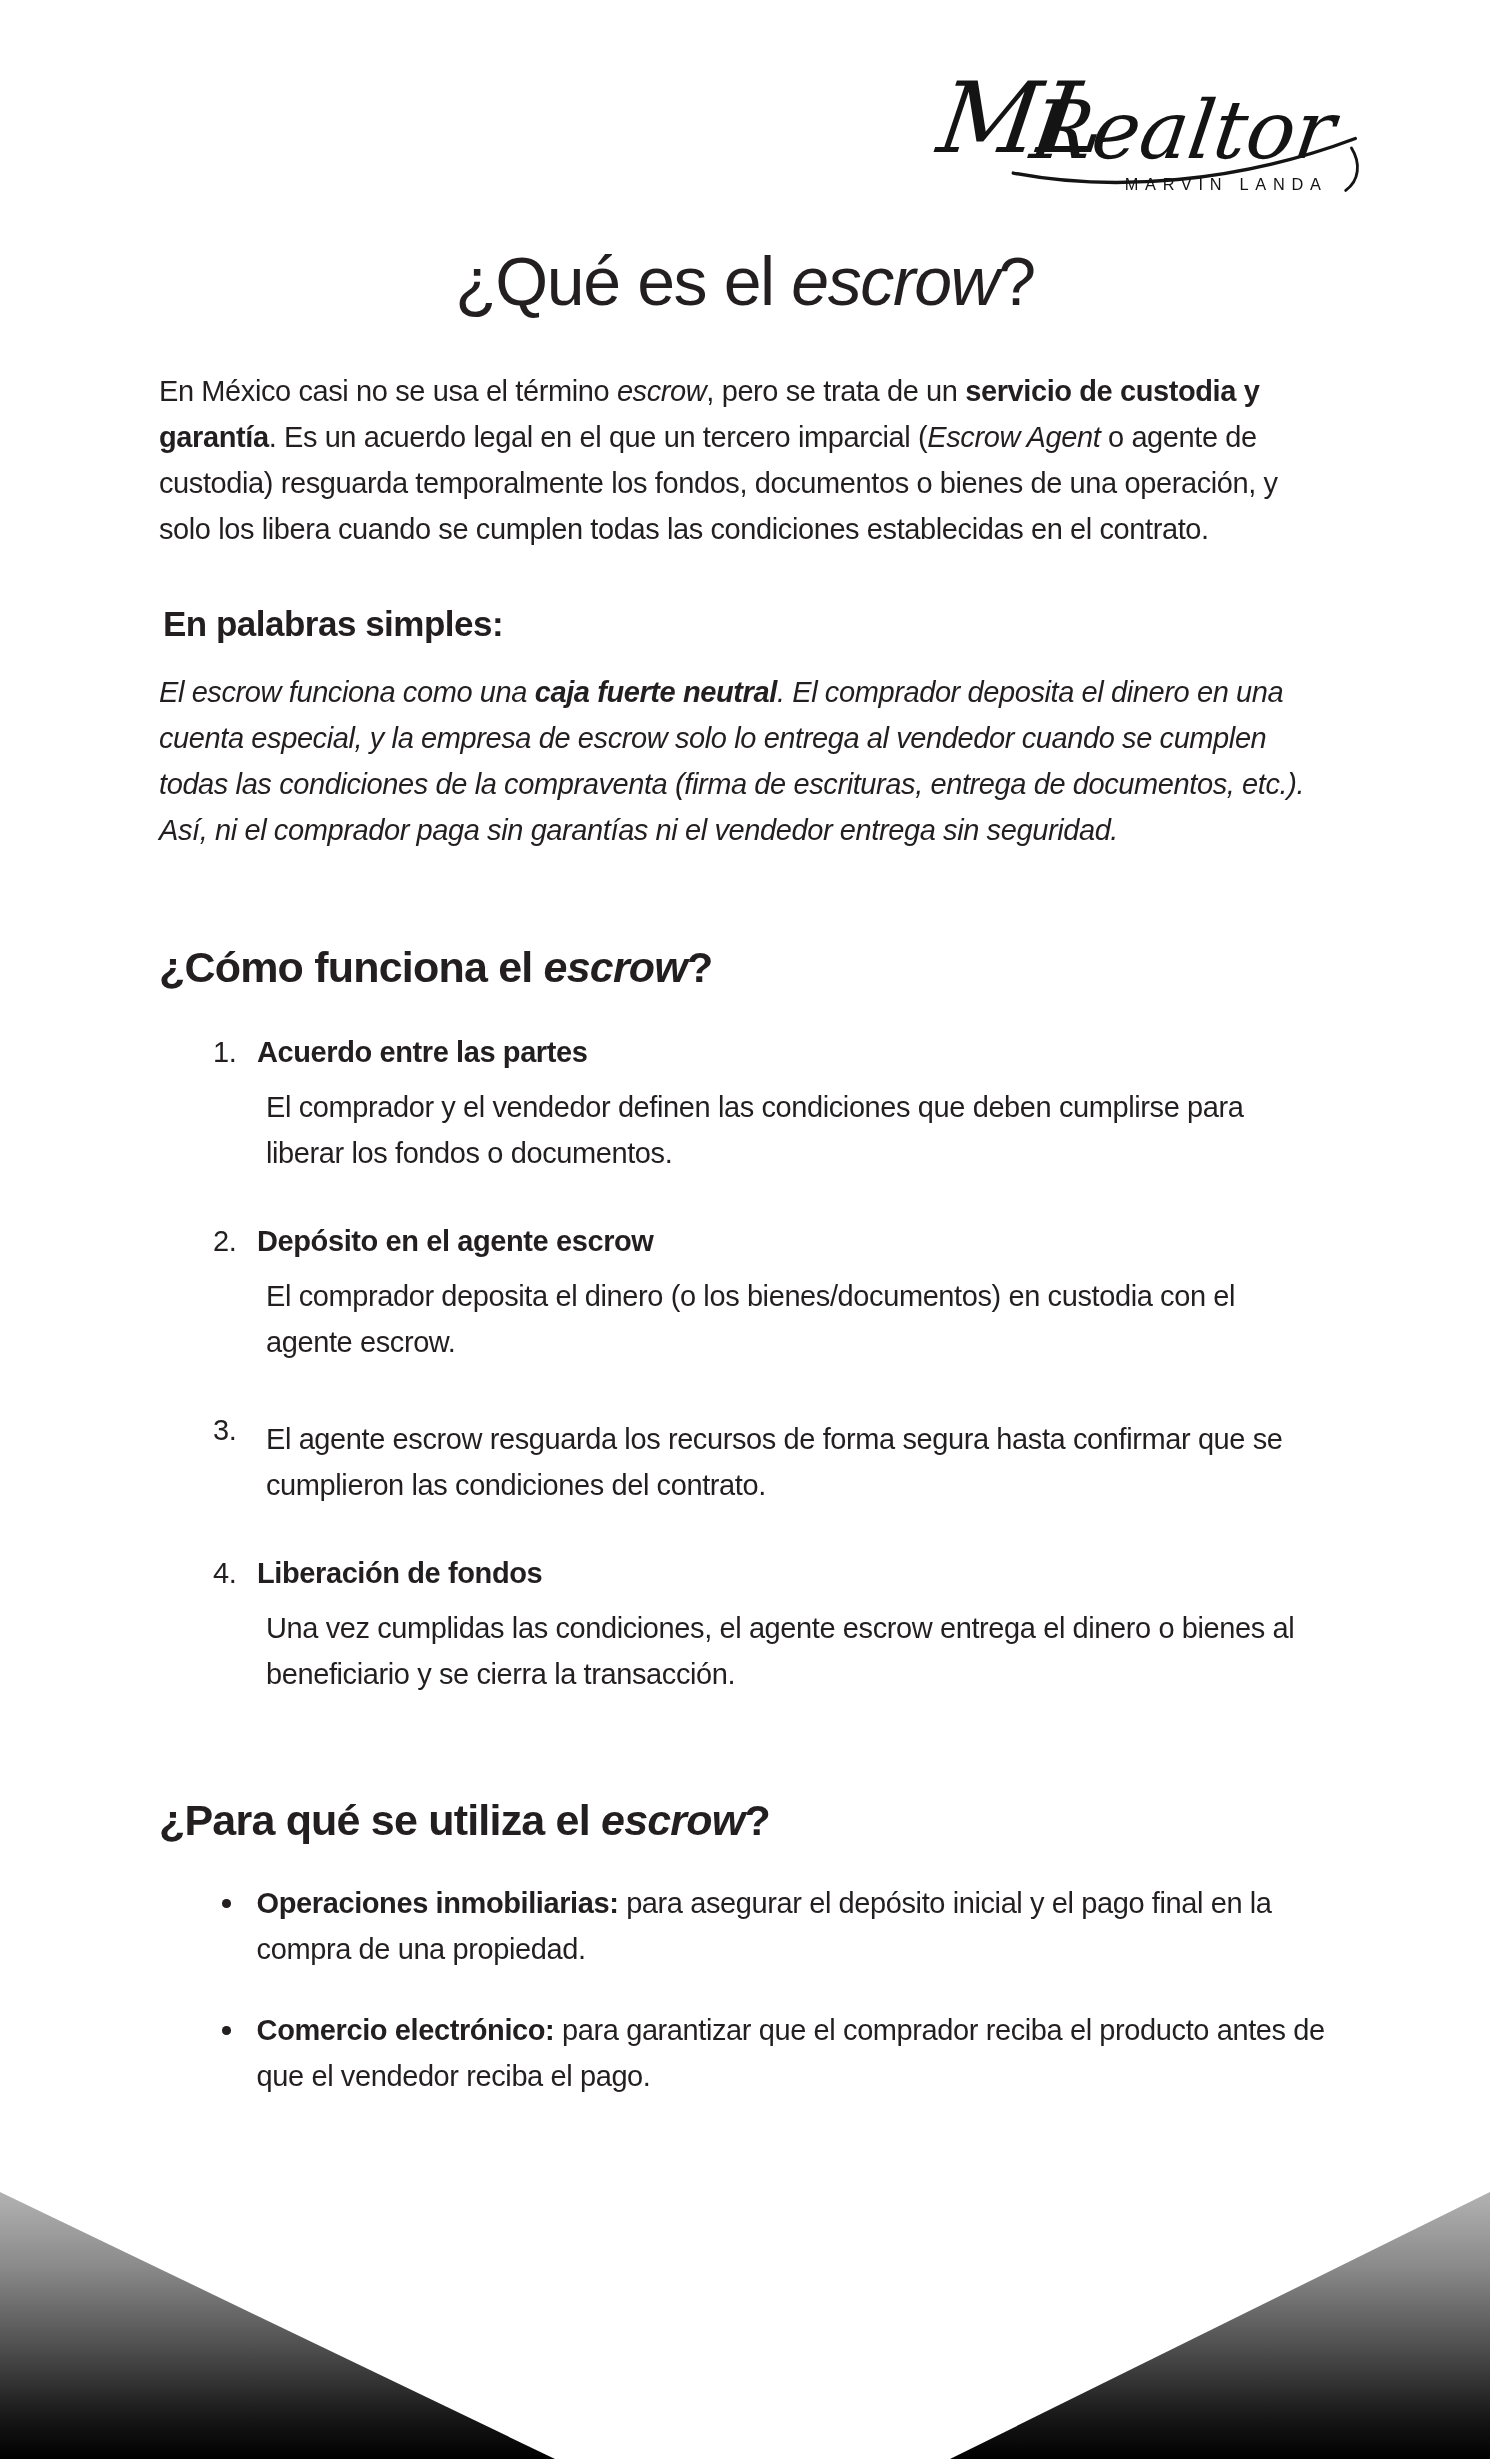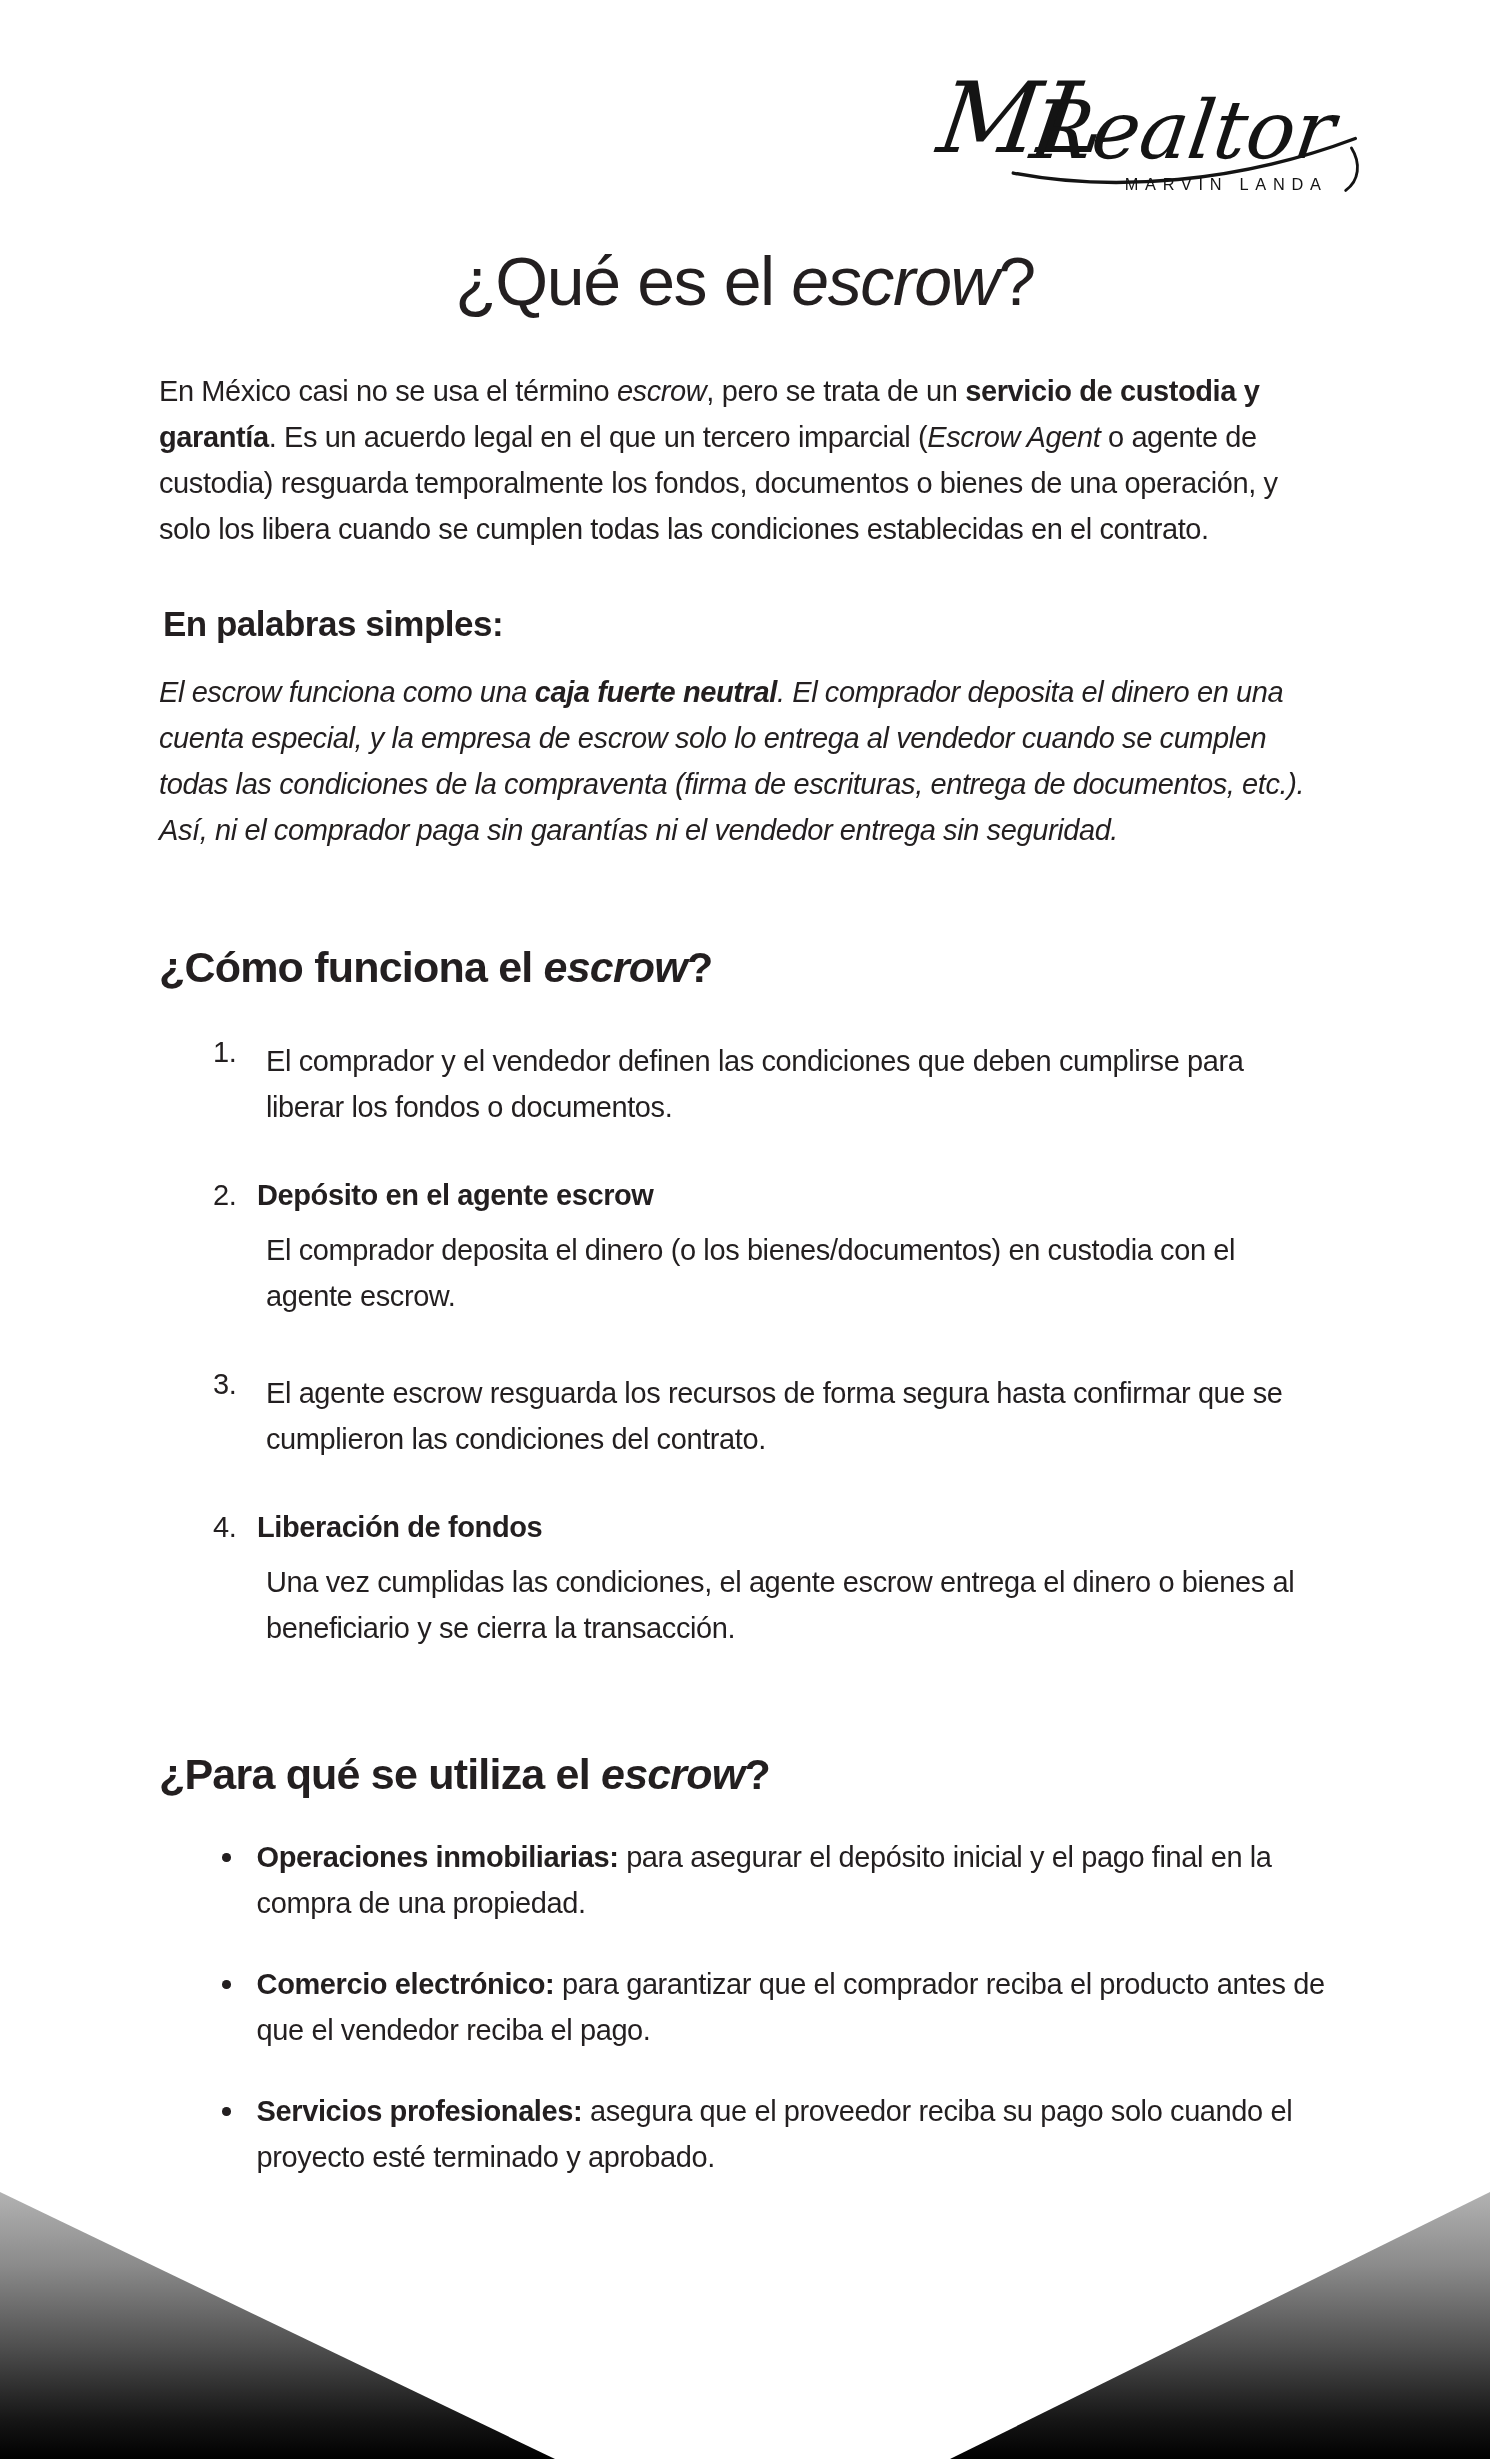--- a/index.html
+++ b/index.html
@@ -85,20 +85,21 @@
 
     <h3 class="h3">En palabras simples:</h3>
     <p class="simple-par"><span class="seg-i">El escrow funciona como una </span><span class="seg-bi">caja fuerte neutral</span><span class="seg-i">. El comprador deposita el dinero en una cuenta especial, y la empresa de escrow solo lo entrega al vendedor cuando se cumplen todas las condiciones de la compraventa (firma de escrituras, entrega de documentos, etc.). Así, ni el comprador paga sin garantías ni el vendedor entrega sin seguridad.</span></p>
 
     <h2 class="h2"><span>¿Cómo funciona el </span><span class="seg-i">escrow</span><span>?</span></h2>
 
     <div class="steps">
       <div class="step">
         <div class="step-num">1.</div>
         <div class="step-body">
+          <div class="step-title">Acuerdo entre las partes</div>
           <p class="step-desc">El comprador y el vendedor definen las condiciones que deben cumplirse para liberar los fondos o documentos.</p>
         </div>
       </div>
       <div class="step">
         <div class="step-num">2.</div>
         <div class="step-body">
           <div class="step-title">Depósito en el agente escrow</div>
           <p class="step-desc">El comprador deposita el dinero (o los bienes/documentos) en custodia con el agente escrow.</p>
         </div>
       </div>
@@ -125,26 +126,20 @@
         <div class="use-body">
           <p class="use-par"><strong>Operaciones inmobiliarias:</strong><span> para asegurar el depósito inicial y el pago final en la compra de una propiedad.</span></p>
         </div>
       </div>
       <div class="use-item">
         <div class="bullet-dot"></div>
         <div class="use-body">
           <p class="use-par"><strong>Comercio electrónico:</strong><span> para garantizar que el comprador reciba el producto antes de que el vendedor reciba el pago.</span></p>
         </div>
       </div>
-      <div class="use-item">
-        <div class="bullet-dot"></div>
-        <div class="use-body">
-          <p class="use-par"><strong>Servicios profesionales:</strong><span> asegura que el proveedor reciba su pago solo cuando el proyecto esté terminado y aprobado.</span></p>
-        </div>
-      </div>
     </div>
 
   </div>
 
   <div class="corner corner-left"></div>
   <div class="corner corner-right"></div>
 
 </div>
 
 

